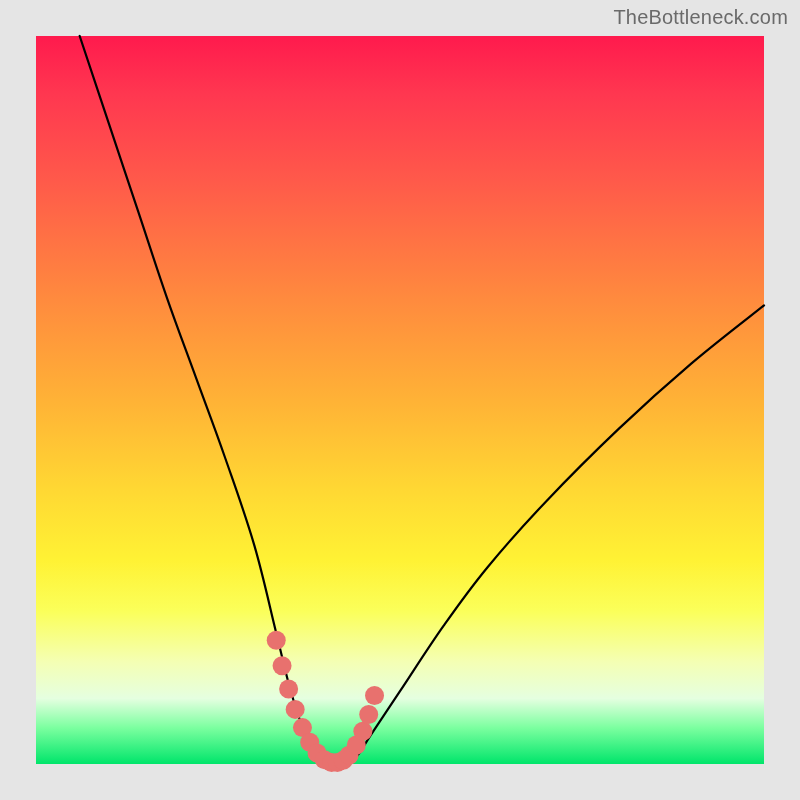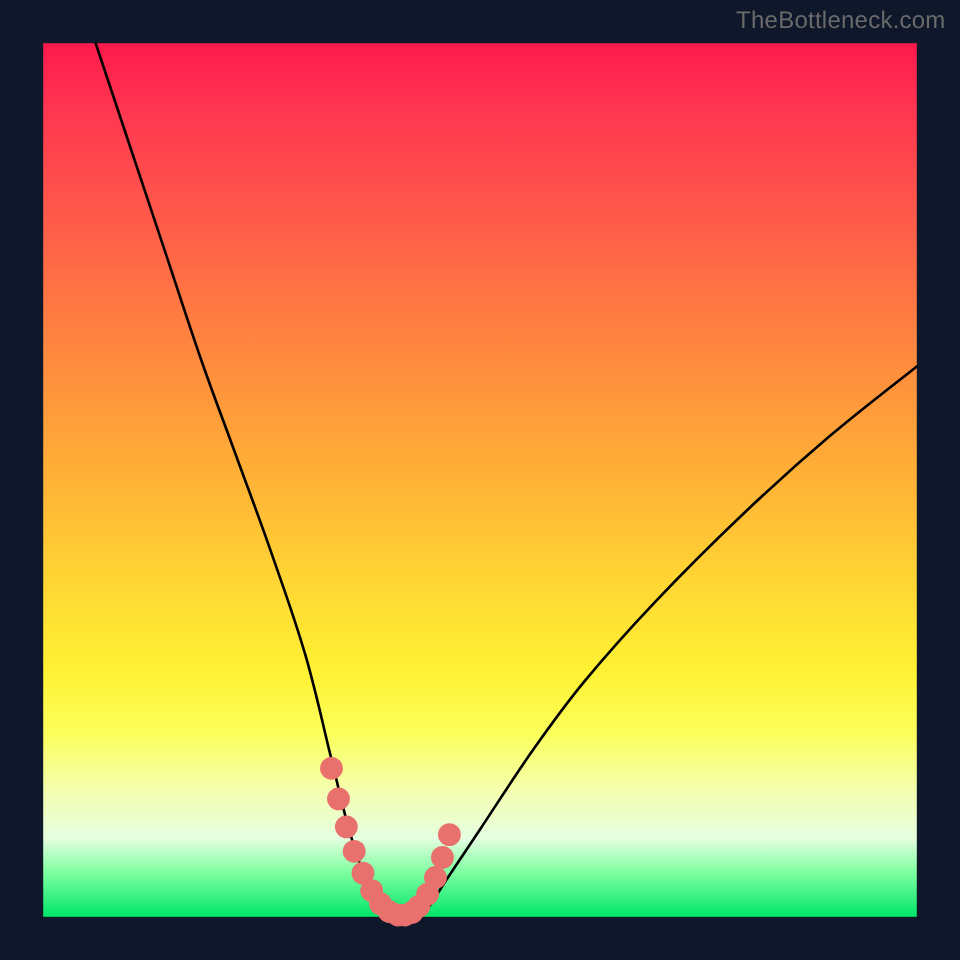--- a/index.html
+++ b/index.html
@@ -8,21 +8,21 @@
     width: 800px;
     height: 800px;
     background: #000;
     overflow: hidden;
     font-family: Arial, Helvetica, sans-serif;
   }
   .frame {
     position: relative;
     width: 800px;
     height: 800px;
-    background: #0f172a;
+    background: #e5e5e5;
   }
   .plot-area {
     position: absolute;
     left: 36px;
     top: 36px;
     width: 728px;
     height: 728px;
     
     background: linear-gradient(
       to bottom,

